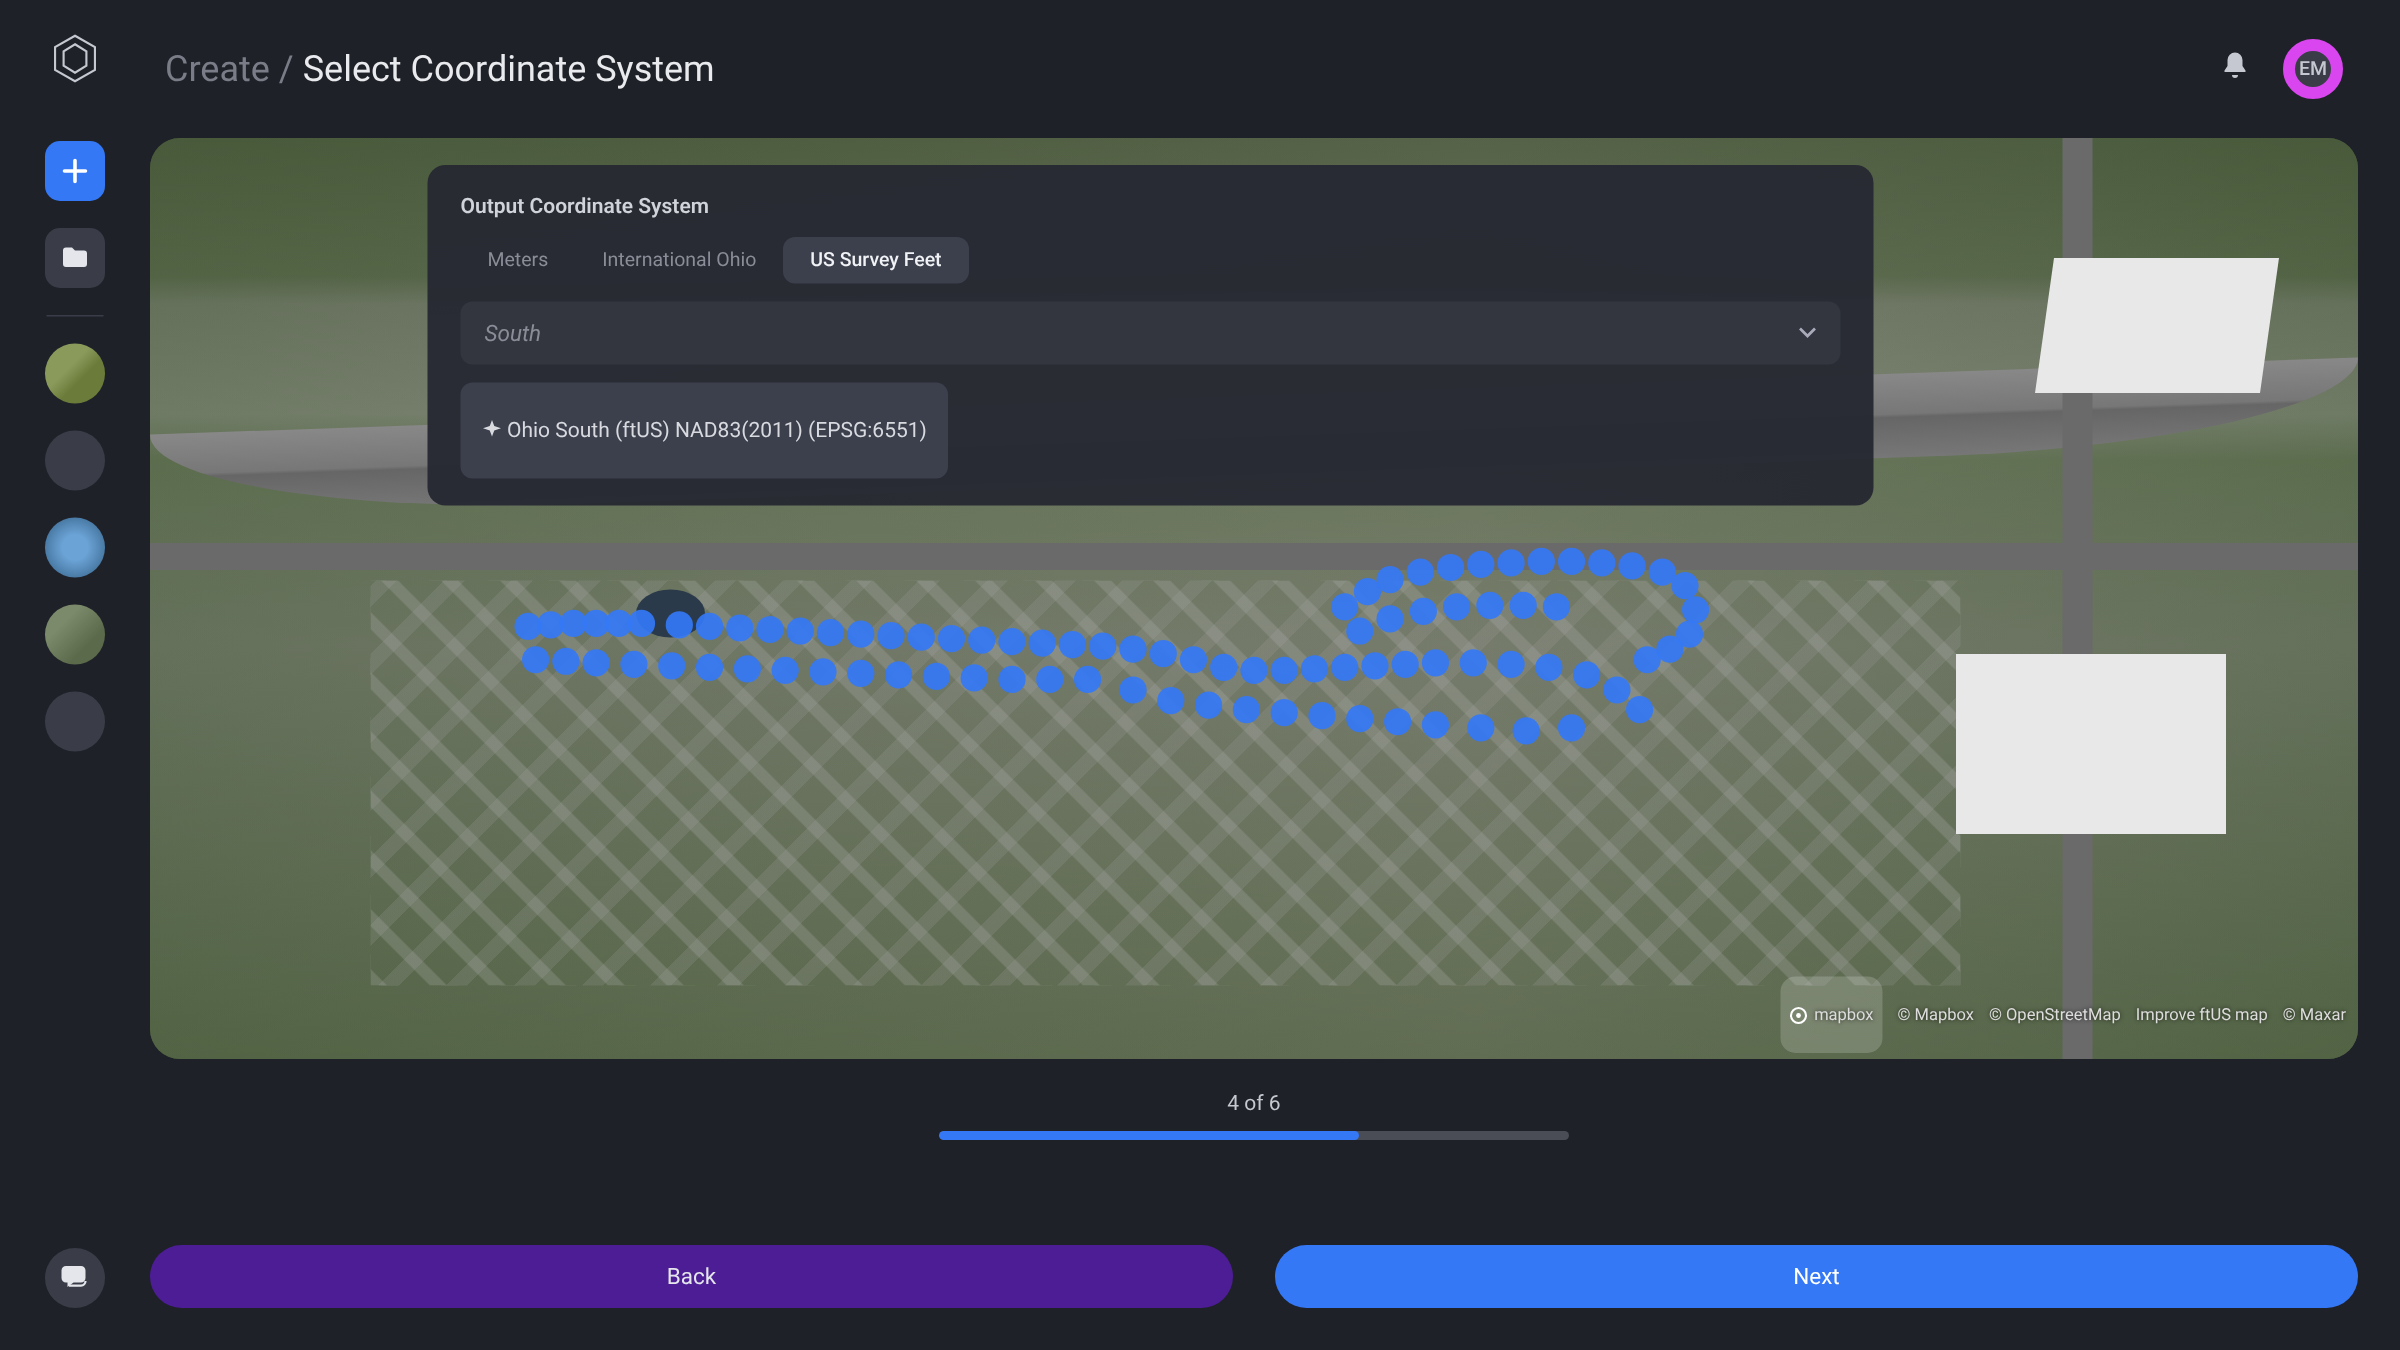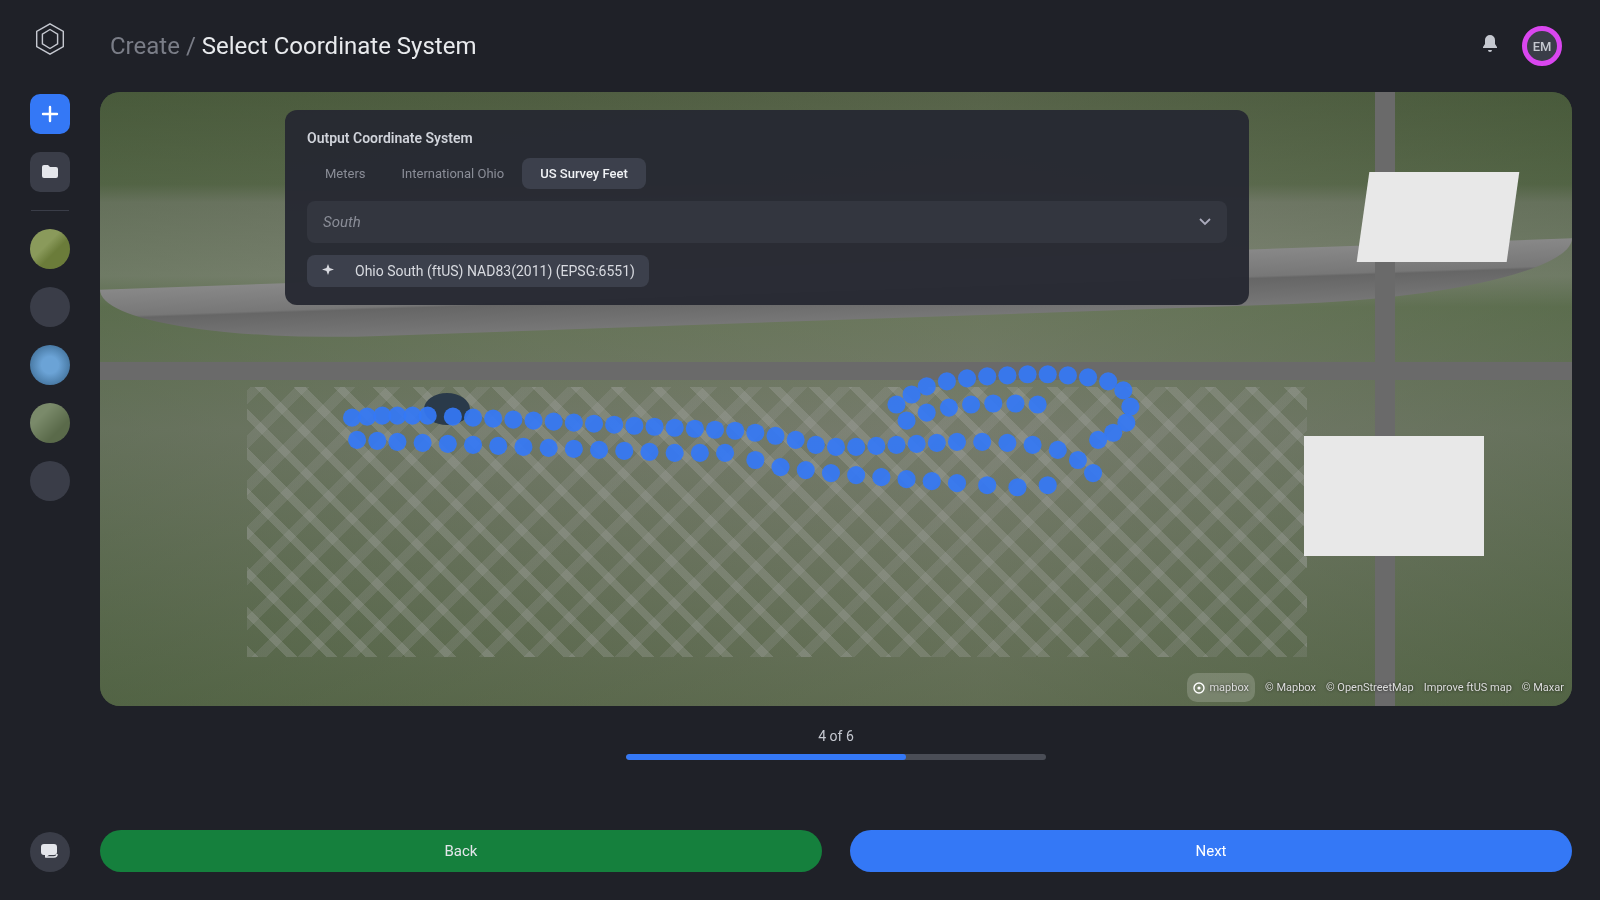--- a/index.html
+++ b/index.html
@@ -90,21 +90,21 @@
   display: flex;
   align-items: center;
   gap: 22px;
 }
 .bell-icon { cursor: pointer; color: #c5c8d0; }
 .avatar {
   width: 40px;
   height: 40px;
   border-radius: 50%;
   background: #3a3d48;
-  border: 5px solid #d946ef;
+  border: 8px solid #d946ef;
   display: flex;
   align-items: center;
   justify-content: center;
   font-size: 13px;
   font-weight: 500;
   color: #c5c8d0;
 }
 .map-area {
   flex: 1;
   position: relative;
@@ -202,45 +202,45 @@
   justify-content: space-between;
   font-size: 15px;
   font-style: italic;
   color: #8a8d97;
   cursor: pointer;
   margin-bottom: 12px;
 }
 .cs-suggestion {
   display: inline-flex;
   align-items: center;
-  gap: 20px;
+  gap: 3px;
   background: #3c404c;
   border-radius: 8px;
-  padding: 8px 14px;
+  padding: 24px 14px;
   font-size: 14px;
   color: #d8dae0;
   cursor: pointer;
 }
 .attribution {
   position: absolute;
   bottom: 4px;
   right: 8px;
   display: flex;
   align-items: center;
   gap: 10px;
   font-size: 11px;
   color: #ddd;
   text-shadow: 0 0 3px rgba(0,0,0,0.7);
 }
 .mapbox-logo {
   display: inline-flex;
   align-items: center;
   gap: 4px;
   background: rgba(255,255,255,0.18);
-  padding: 8px 6px;
+  padding: 19px 6px;
   border-radius: 10px;
 }
 .progress-wrap {
   margin-top: 22px;
   display: flex;
   flex-direction: column;
   align-items: center;
   gap: 10px;
 }
 .progress-text { font-size: 14px; color: #c5c8d0; }
@@ -264,21 +264,21 @@
 .nav-btn {
   flex: 1;
   height: 42px;
   border-radius: 21px;
   display: flex;
   align-items: center;
   justify-content: center;
   font-size: 15px;
   cursor: pointer;
 }
-.nav-btn.back { background: #15803d; color: #e4e6eb; text-align: center; }
+.nav-btn.back { background: #4c1d95; color: #e4e6eb; text-align: center; }
 .nav-btn.next { background: #3478f6; color: #fff; }
 </style>
 </head>
 <body>
 
 <div class="sidebar">
   <div class="logo">
     <svg viewBox="0 0 40 40" stroke="#c5c8d0" stroke-width="1.5" fill="none">
       <polygon points="20,4 34,12 34,28 20,36 6,28 6,12"></polygon>
       <polygon points="20,10 28,15 28,25 20,30 12,25 12,15"></polygon>

